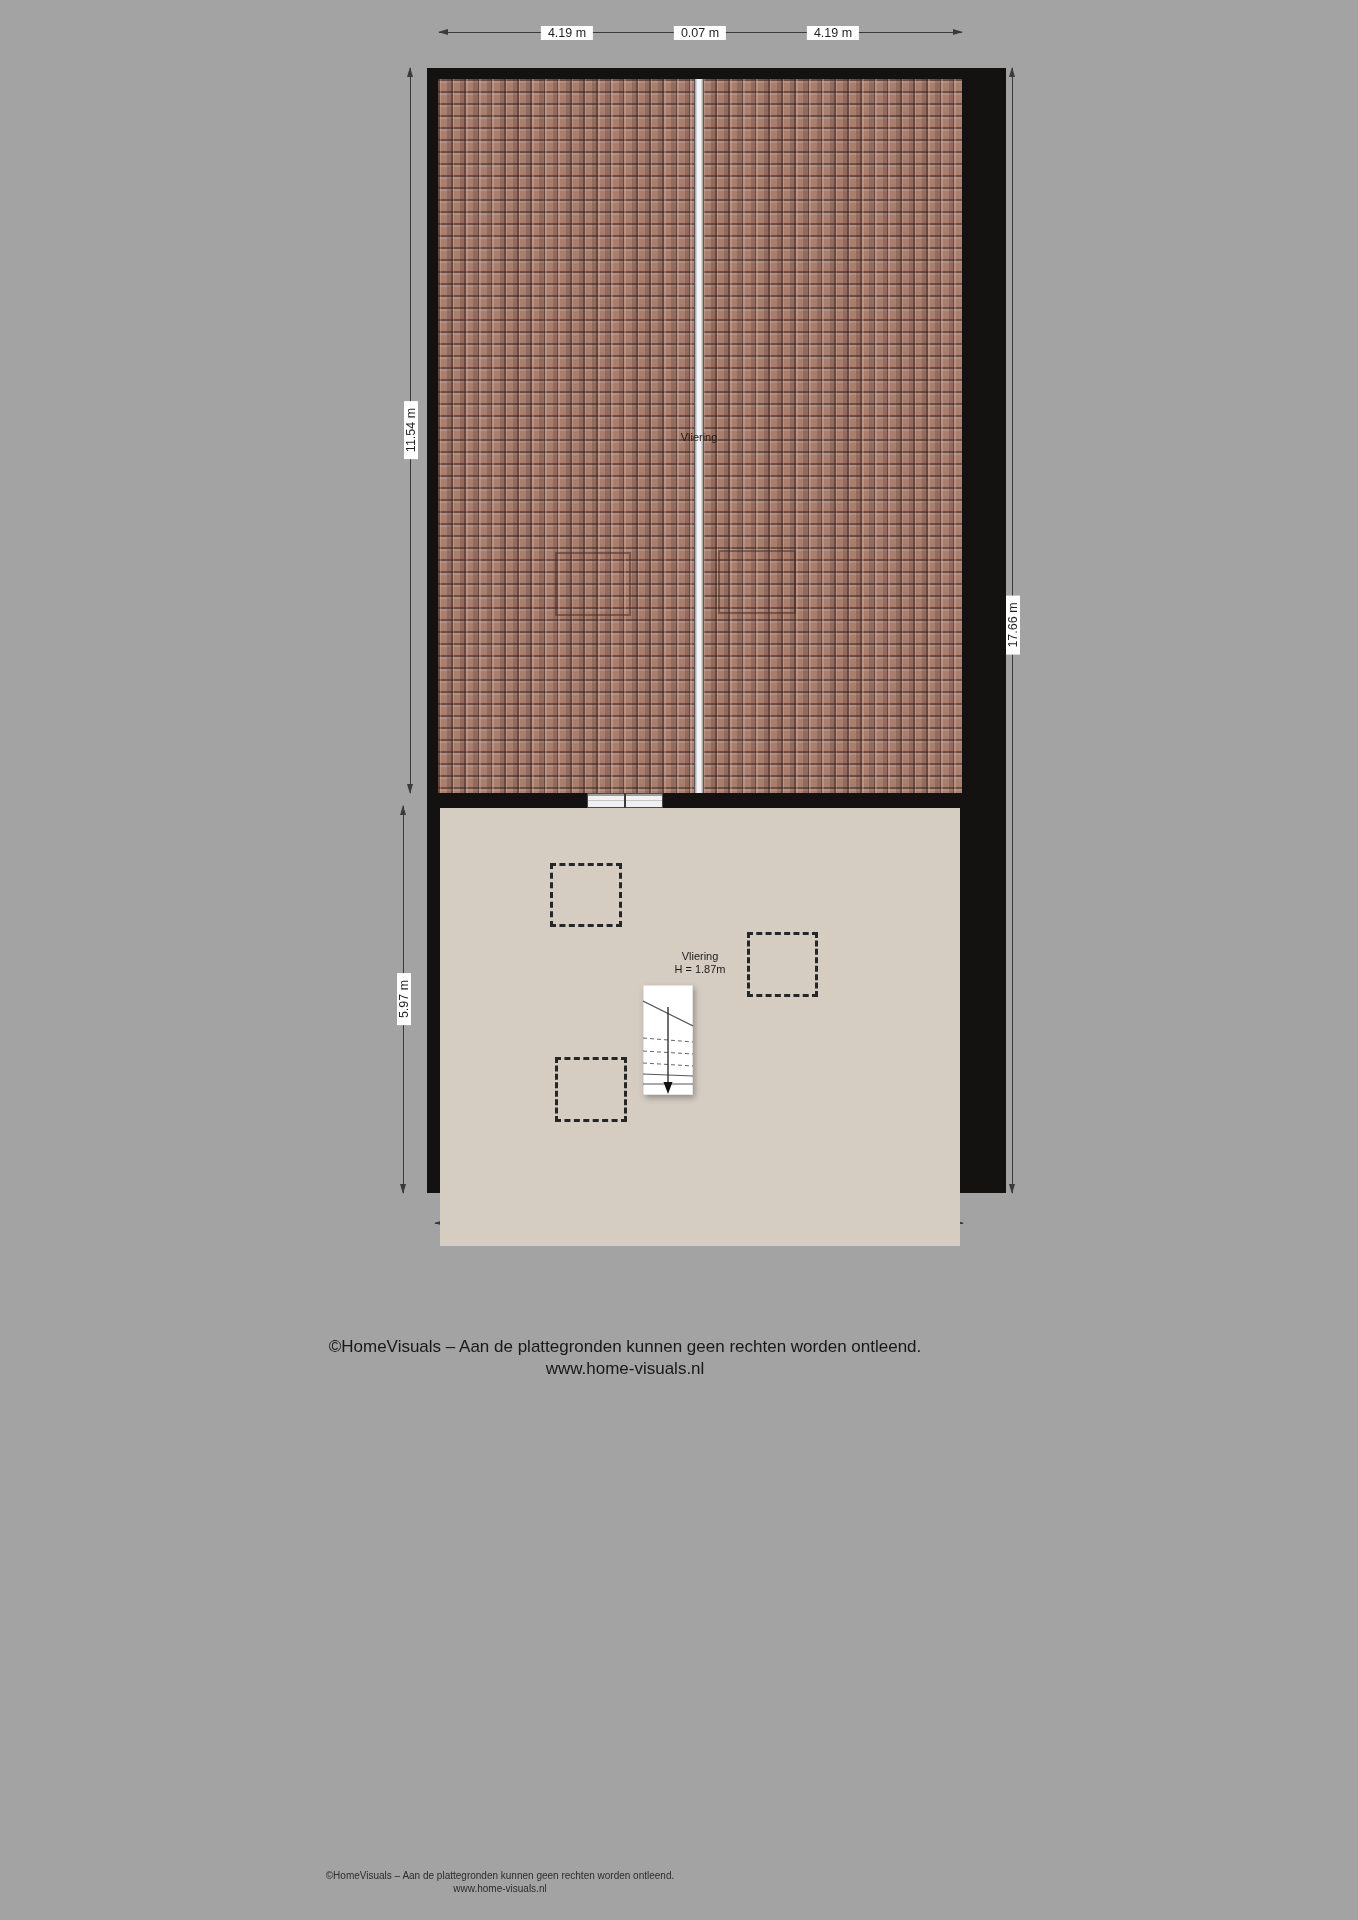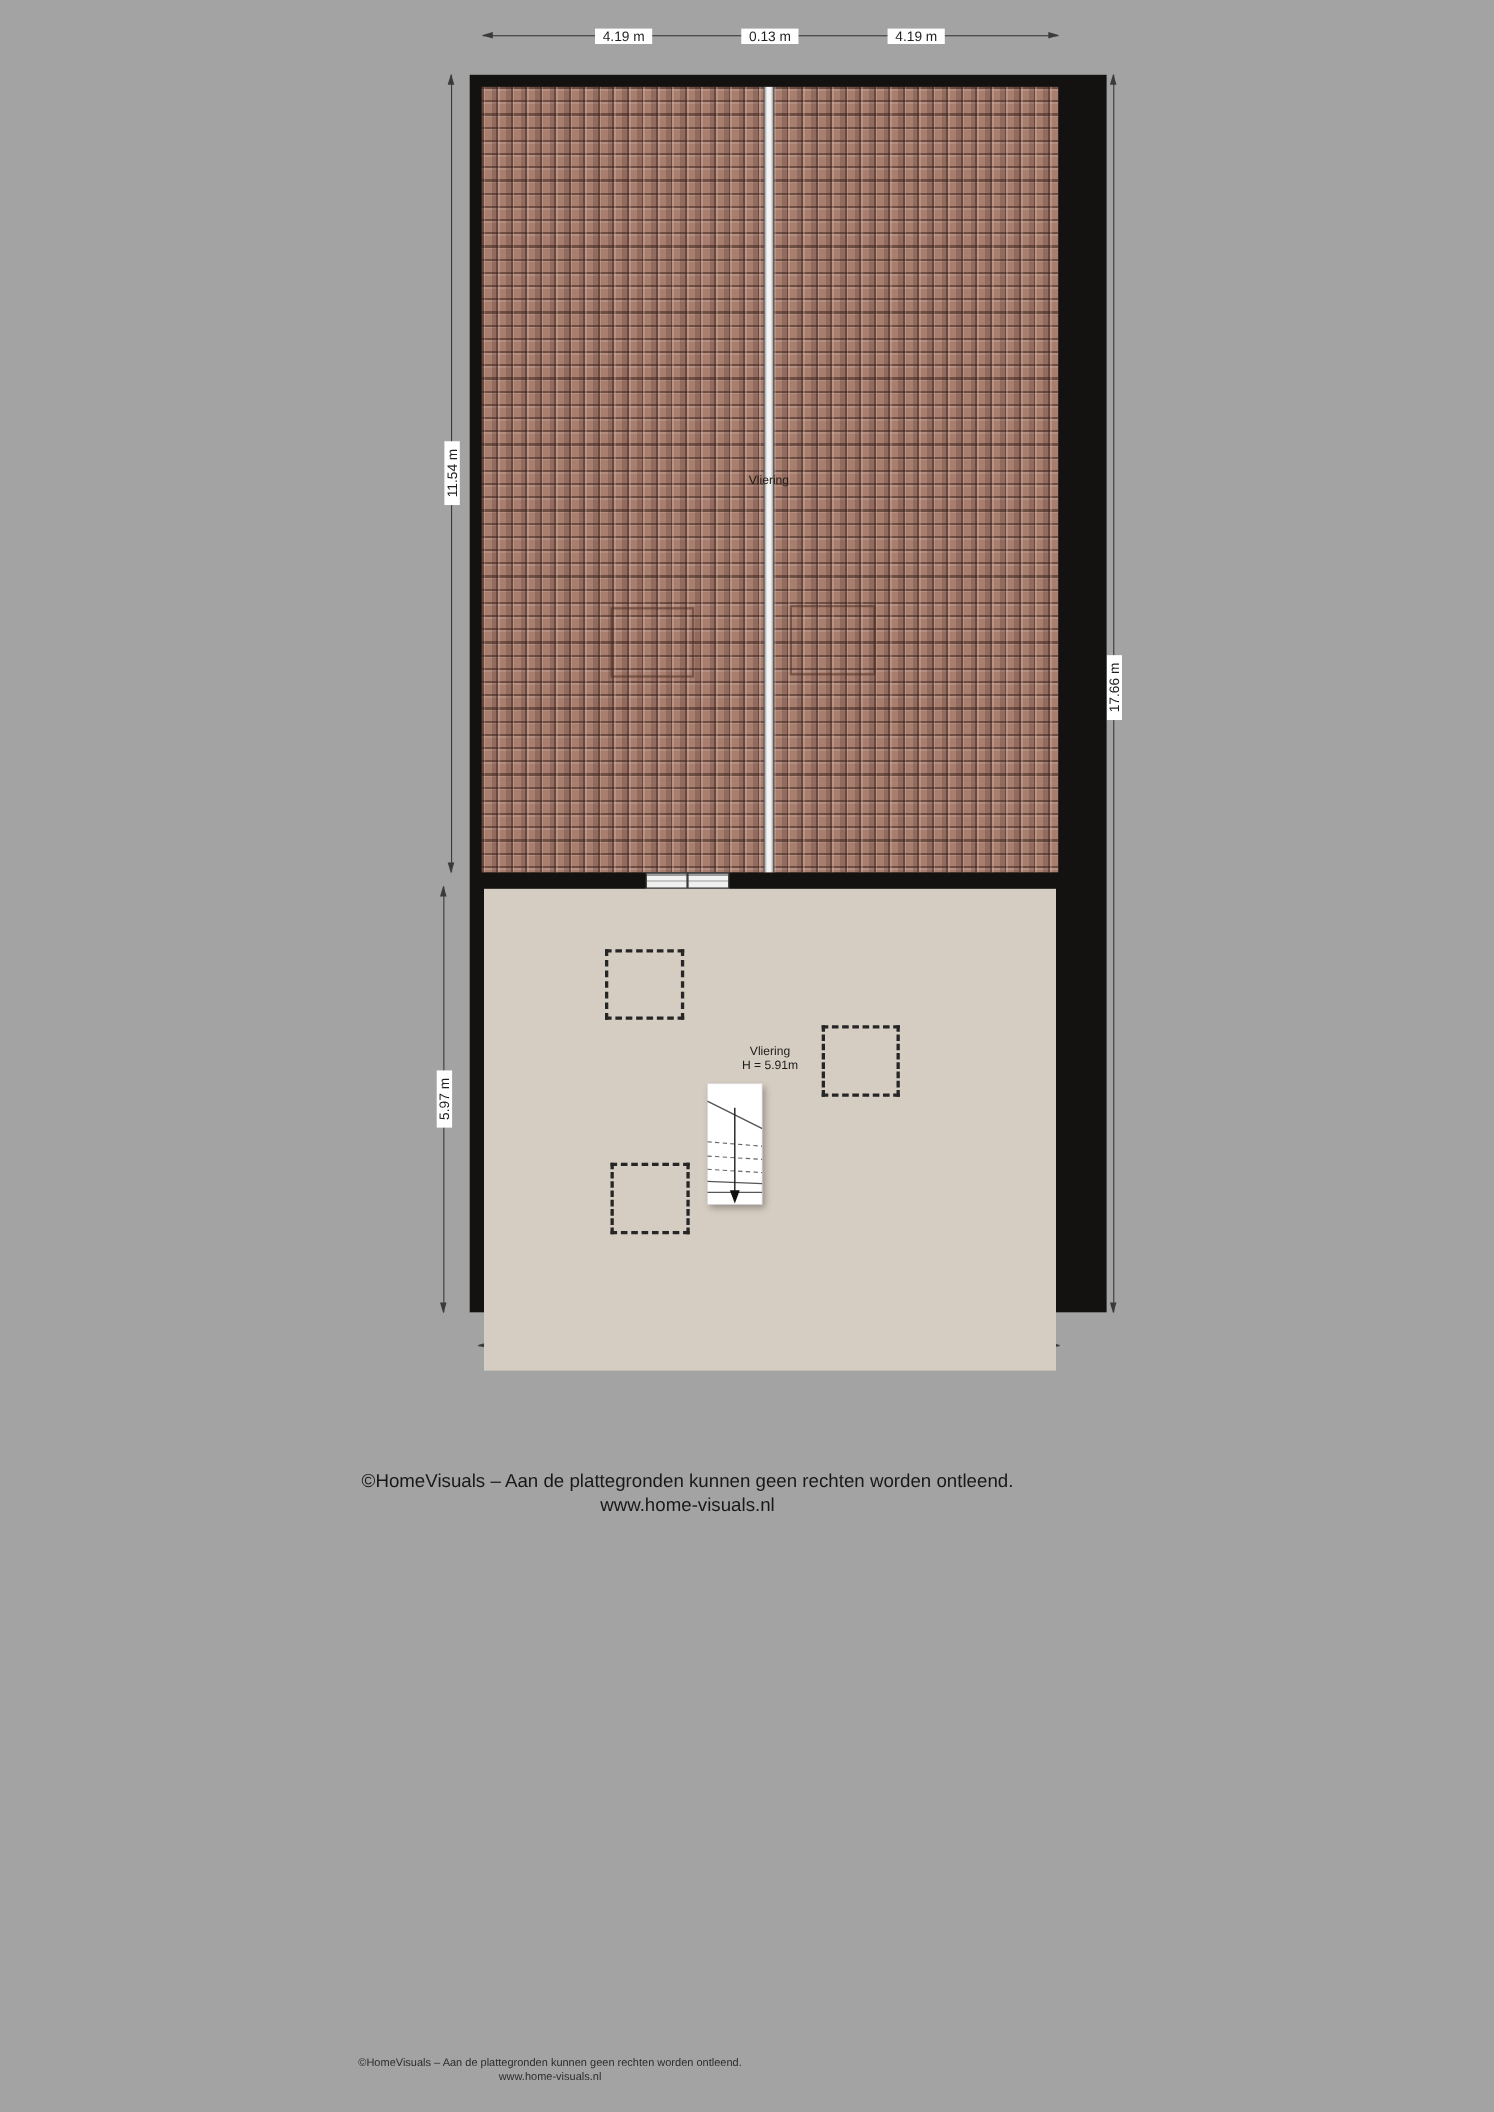--- a/index.html
+++ b/index.html
@@ -70,21 +70,21 @@
 </style>
 </head>
 <body>
 
 <div class="page">
 
   <div class="dim-h" style="left:439px; top:32px; width:523px;">
     <div class="arr arr-left"></div>
     <div class="arr arr-right"></div>
     <span class="dim-label" style="left:128px">4.19 m</span>
-    <span class="dim-label" style="left:261px">0.13 m</span>
+    <span class="dim-label" style="left:261px">0.07 m</span>
     <span class="dim-label" style="left:394px">4.19 m</span>
   </div>
 
   <div class="dim-v" style="left:410px; top:68px; height:725px;">
     <div class="arr arr-up"></div>
     <div class="arr arr-down"></div>
     <span class="dim-label-v" style="top:362px">11.54 m</span>
   </div>
 
   <div class="dim-v" style="left:403px; top:806px; height:387px;">
@@ -116,21 +116,21 @@
     <div class="hatch-window"></div>
     <div class="hatch-tick"></div>
 
     <div class="floor"></div>
     <div class="dashed-box" style="left:123px; top:795px; width:72px; height:64px;"></div>
     <div class="dashed-box" style="left:320px; top:864px; width:71px; height:65px;"></div>
     <div class="dashed-box" style="left:128px; top:989px; width:72px; height:65px;"></div>
 
     <div class="room-label">
       <div>Vliering</div>
-      <div>H = 5.91m</div>
+      <div>H = 1.87m</div>
     </div>
 
     <div class="stairs">
       <svg width="50" height="110" viewBox="0 0 50 110">
         <rect x="0" y="0" width="50" height="110" fill="#ffffff" stroke="#c9c9c9" stroke-width="1"></rect>
         <line x1="0" y1="16" x2="50" y2="41" stroke="#555" stroke-width="1.2"></line>
         <line x1="0" y1="53" x2="50" y2="57" stroke="#666" stroke-width="1" stroke-dasharray="4,3"></line>
         <line x1="0" y1="66" x2="50" y2="69" stroke="#666" stroke-width="1" stroke-dasharray="4,3"></line>
         <line x1="0" y1="78" x2="50" y2="81" stroke="#666" stroke-width="1" stroke-dasharray="4,3"></line>
         <line x1="0" y1="89" x2="50" y2="91" stroke="#555" stroke-width="1"></line>

